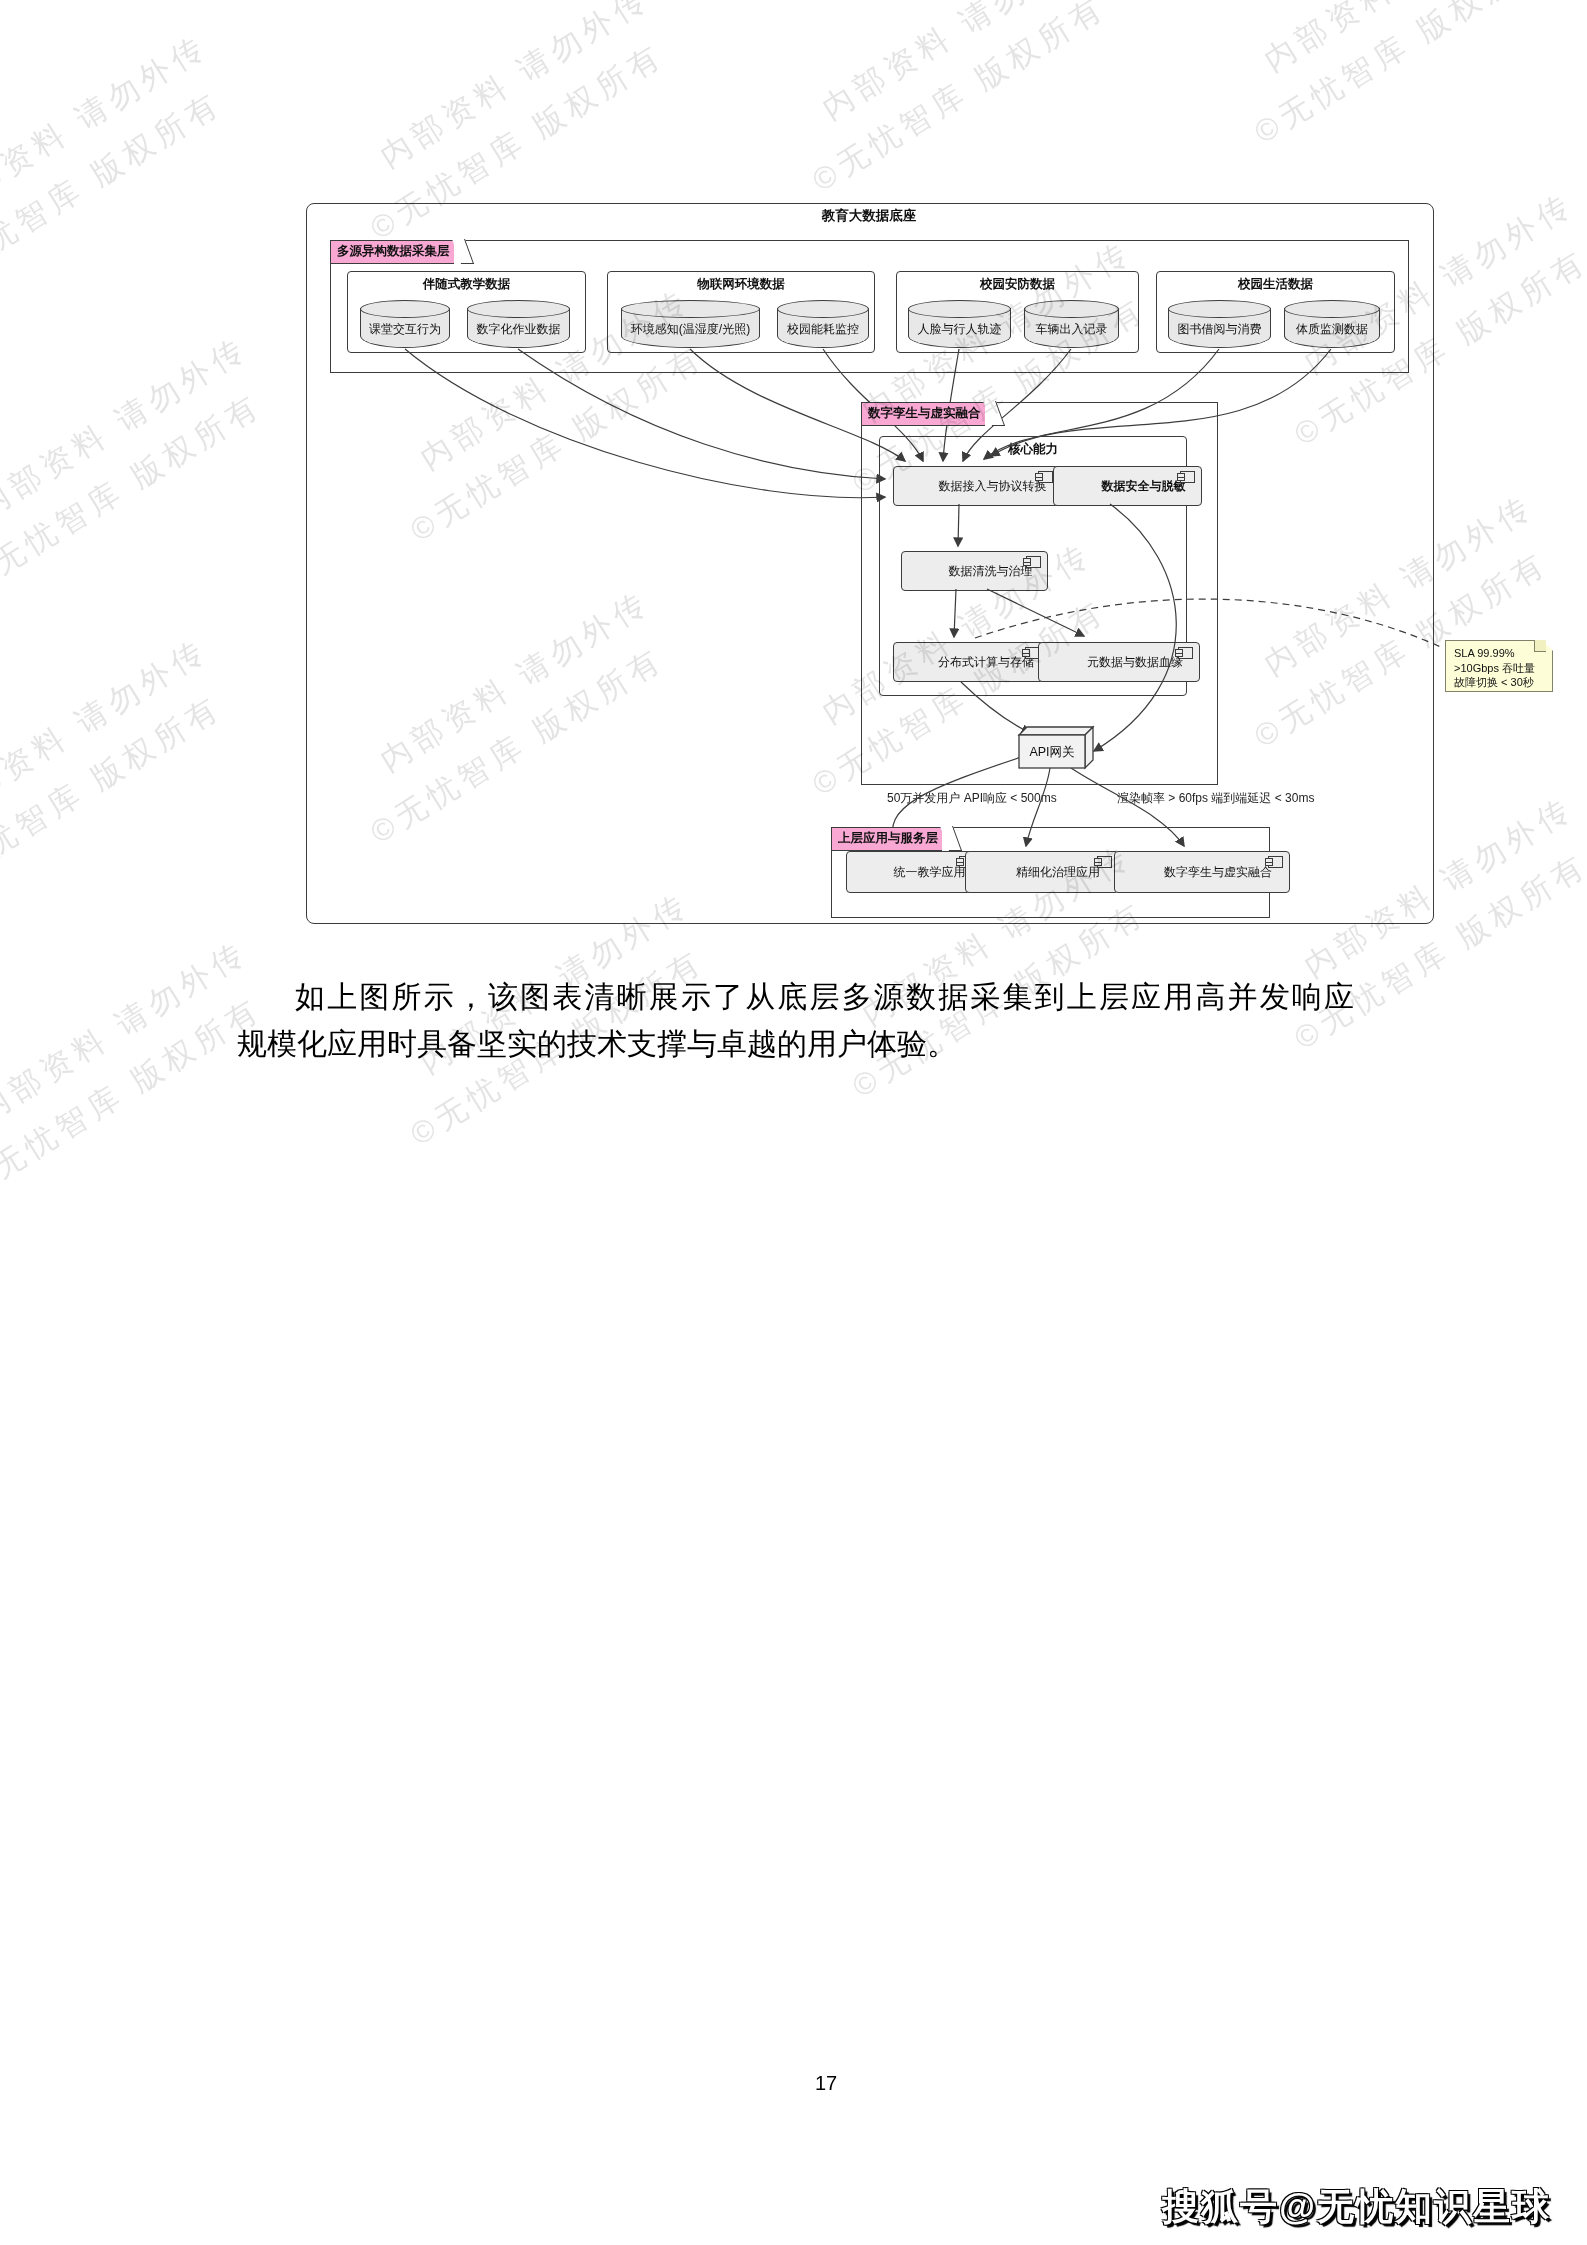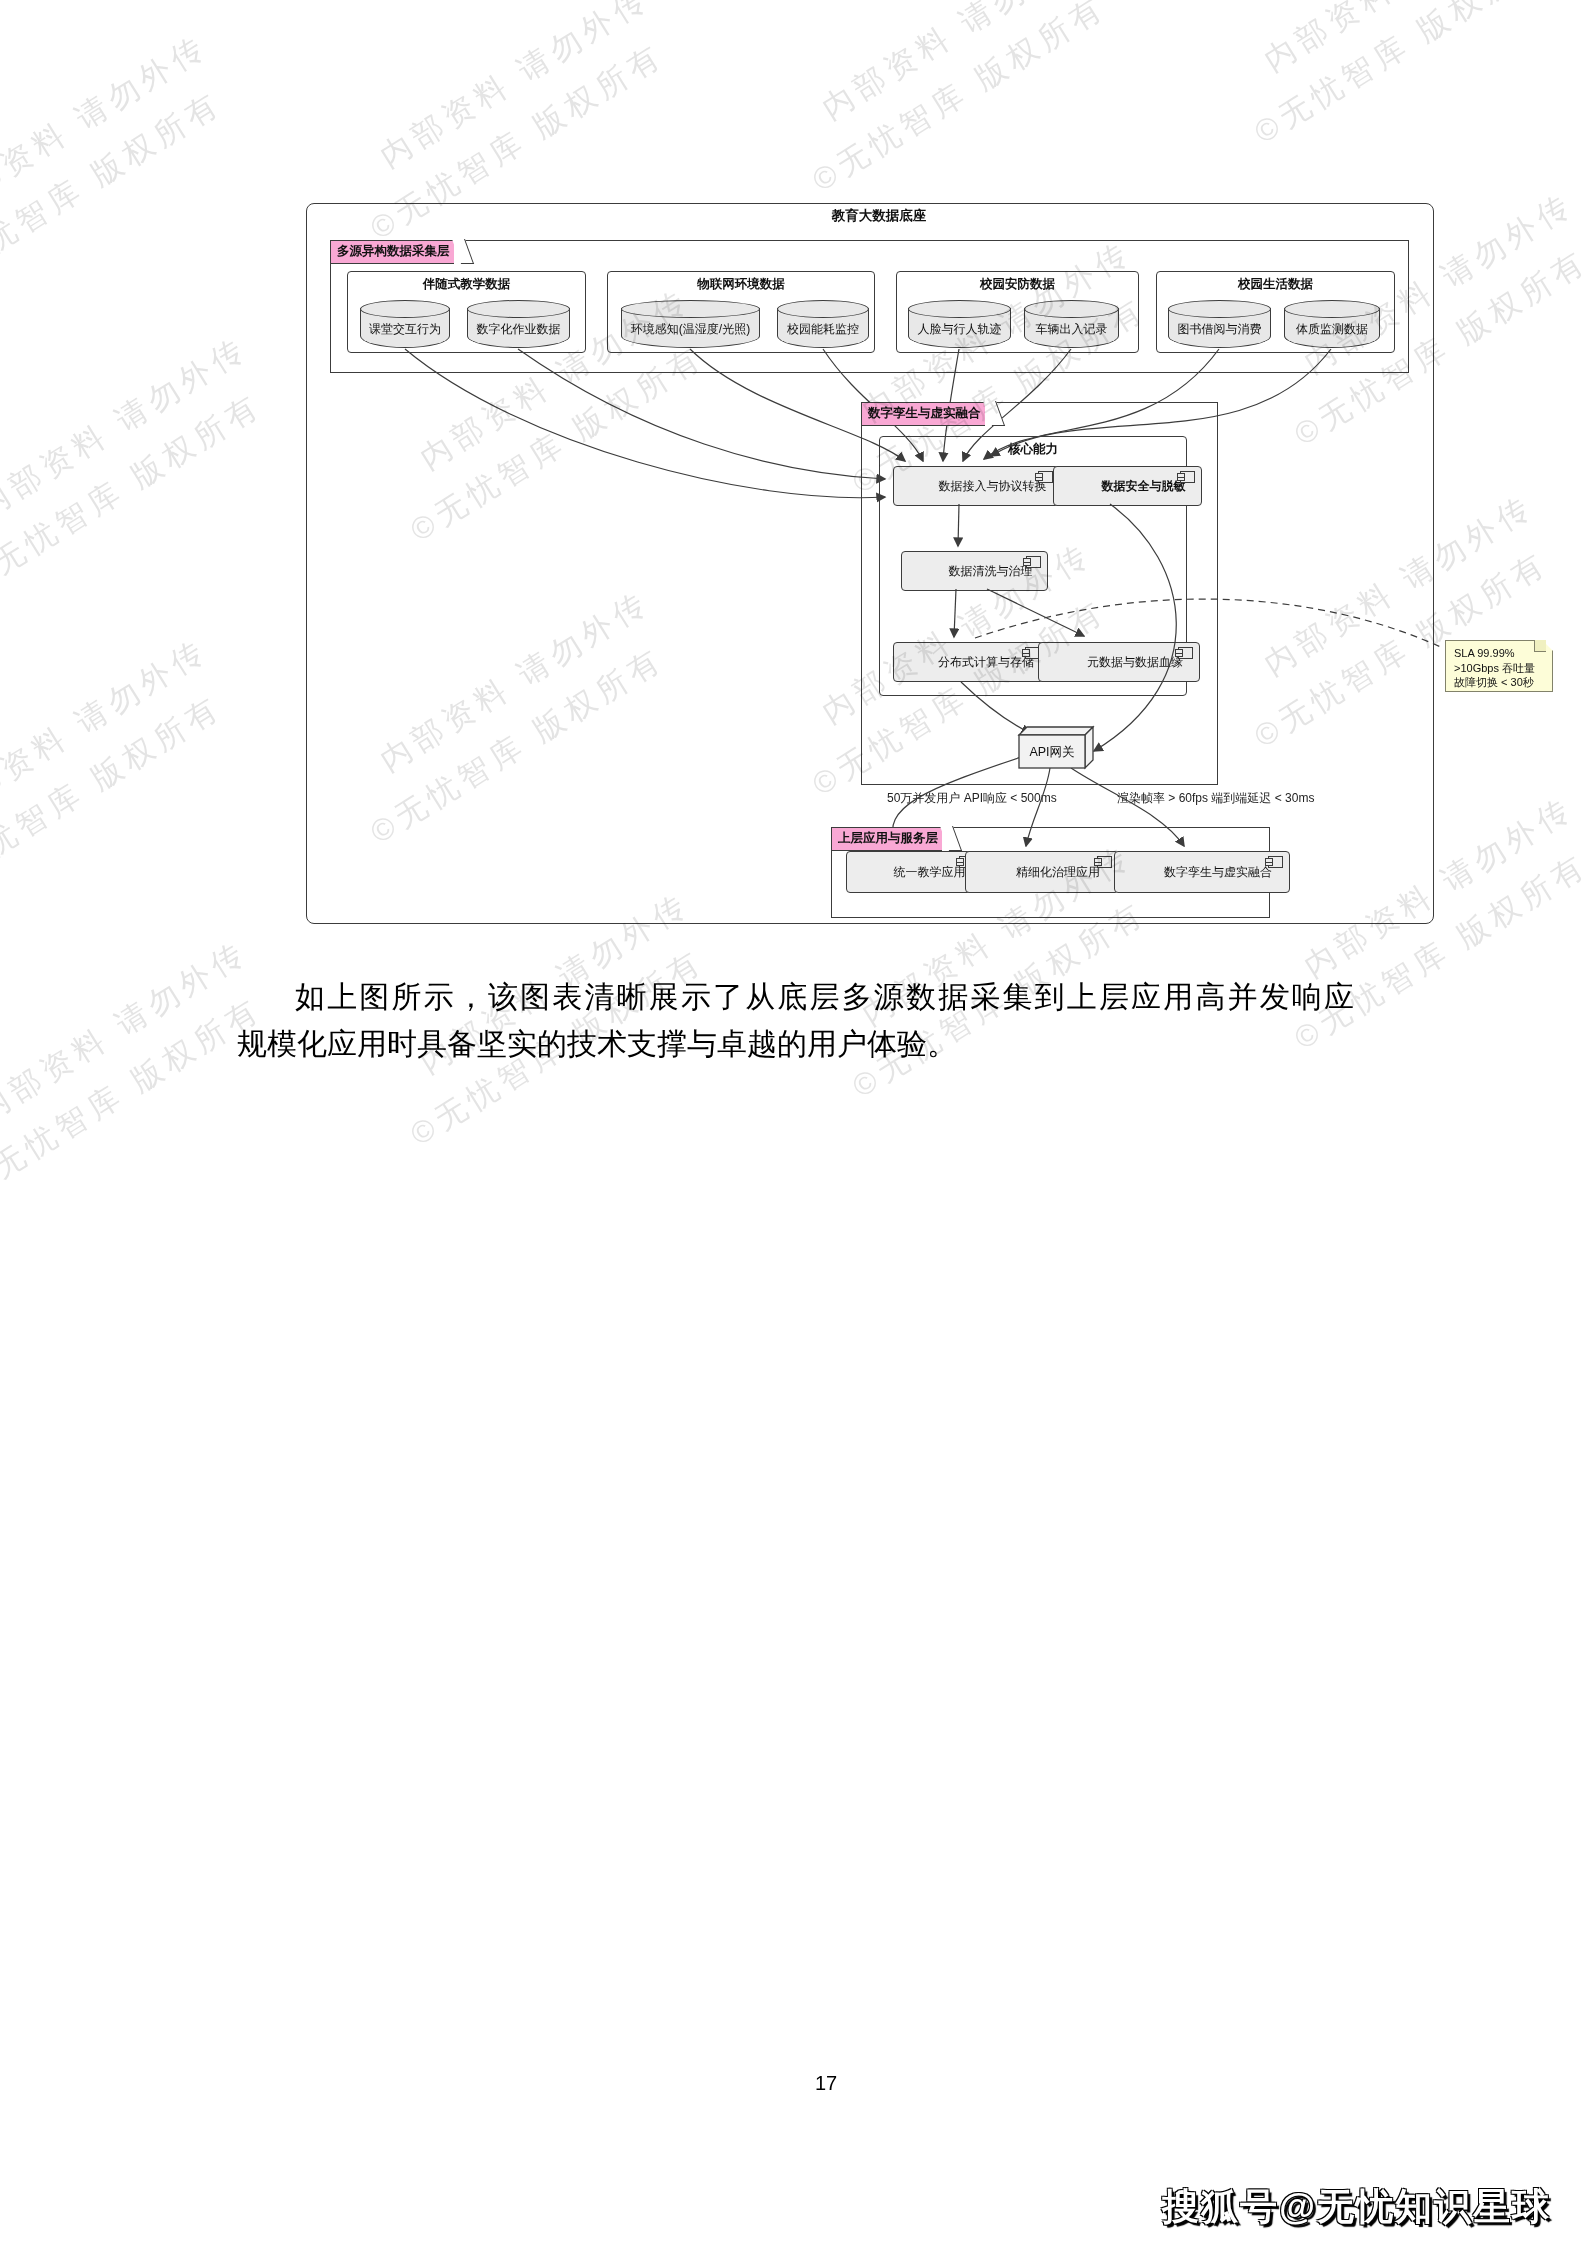--- a/index.html
+++ b/index.html
@@ -59,21 +59,21 @@
         text-shadow:1px 1px 0 #000,-1px -1px 0 #000,1px -1px 0 #000,-1px 1px 0 #000,3px 3px 1px #000;}
 </style>
 </head>
 <body>
 
 <div id="page">
 
   <div>
 
     <div class="obox" style="left:306px;top:203px;width:1126px;height:719px;"></div>
-    <div class="abs diagram-text" style="left:306px;top:207px;width:1126px;text-align:center;font-weight:bold;font-size:13.5px;margin-left:10px;">教育大数据底座</div>
+    <div class="abs diagram-text" style="left:306px;top:207px;width:1126px;text-align:center;font-weight:bold;font-size:13.5px;">教育大数据底座</div>
 
     <div class="frame" style="left:330px;top:240px;width:1077px;height:131px;border-width:1.5px;"></div>
     <div class="ftab" style="left:330px;top:240px;">
       <span class="slant"></span>
       <span>多源异构数据采集层</span>
     </div>
 
     <div class="pkg" style="left:347px;top:271px;width:237px;height:80px;">
       <div class="pkg-title">伴随式教学数据</div>
     </div>

